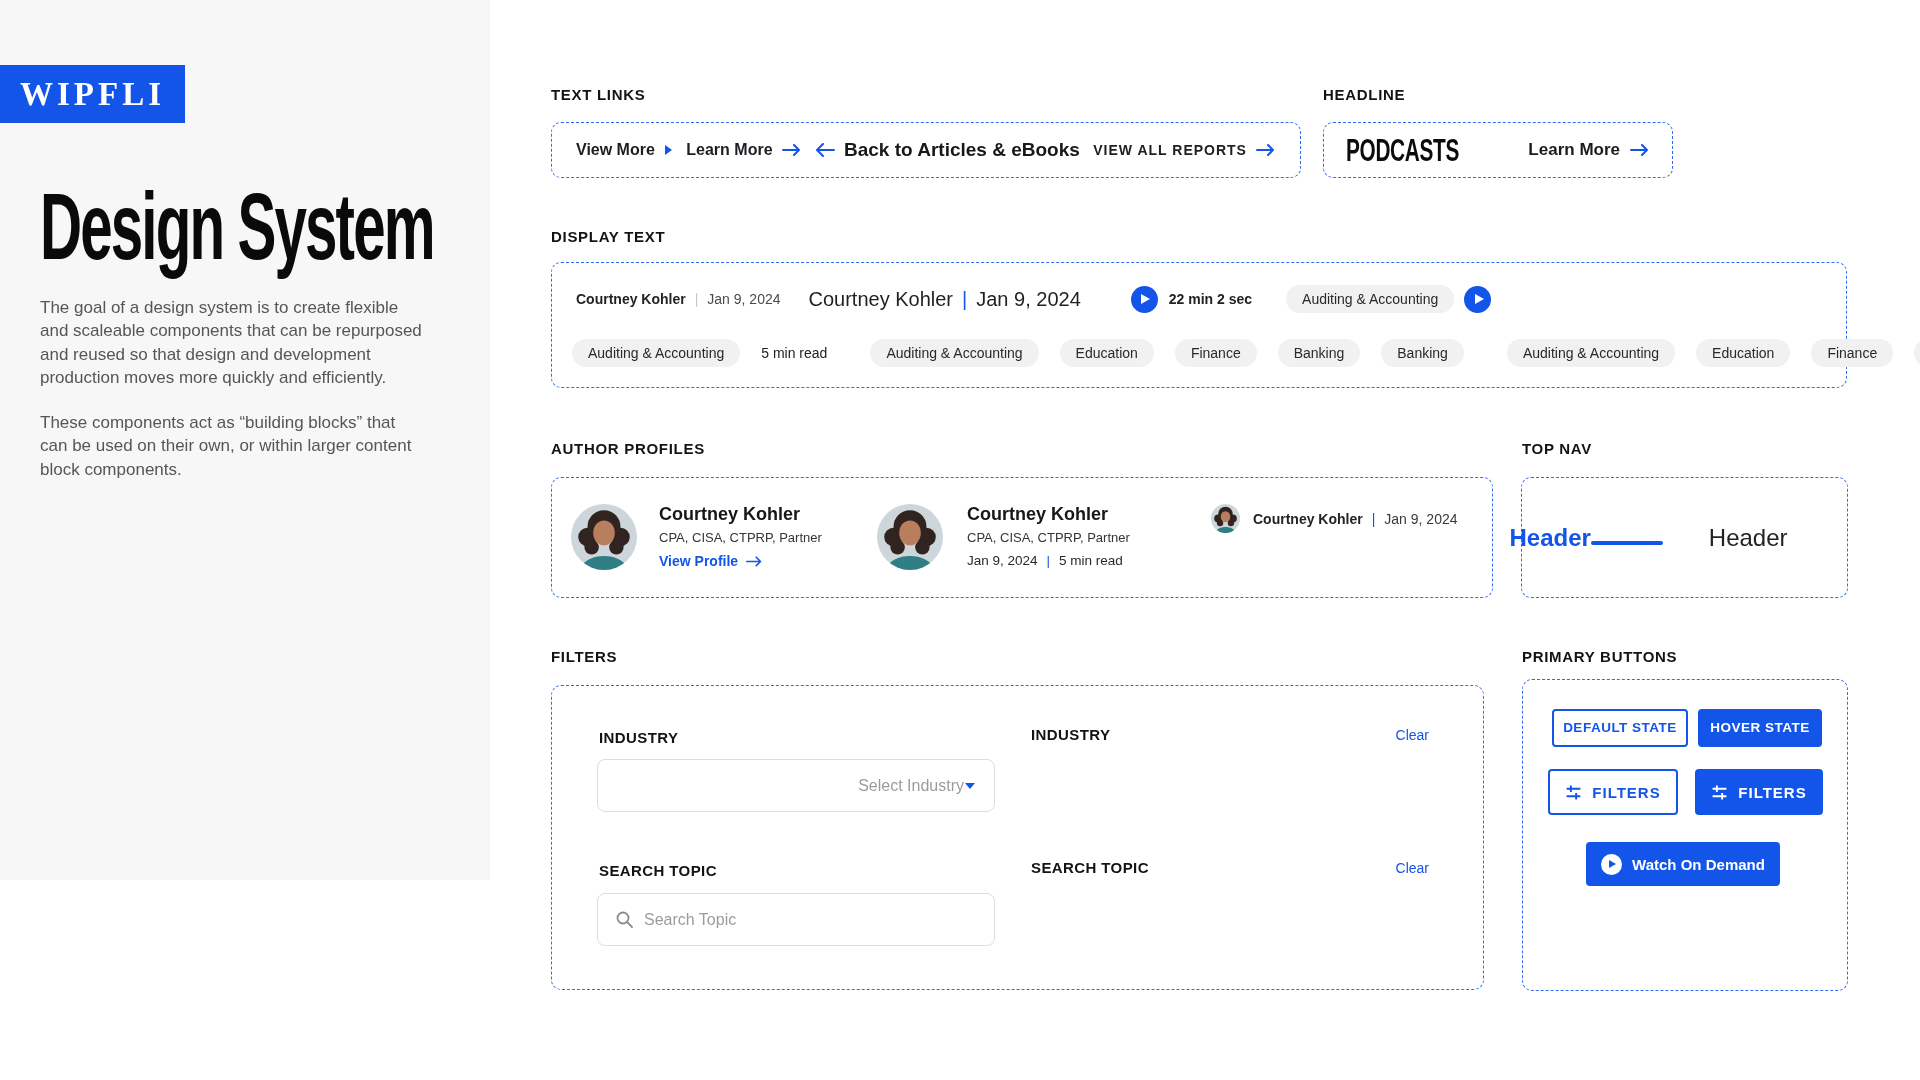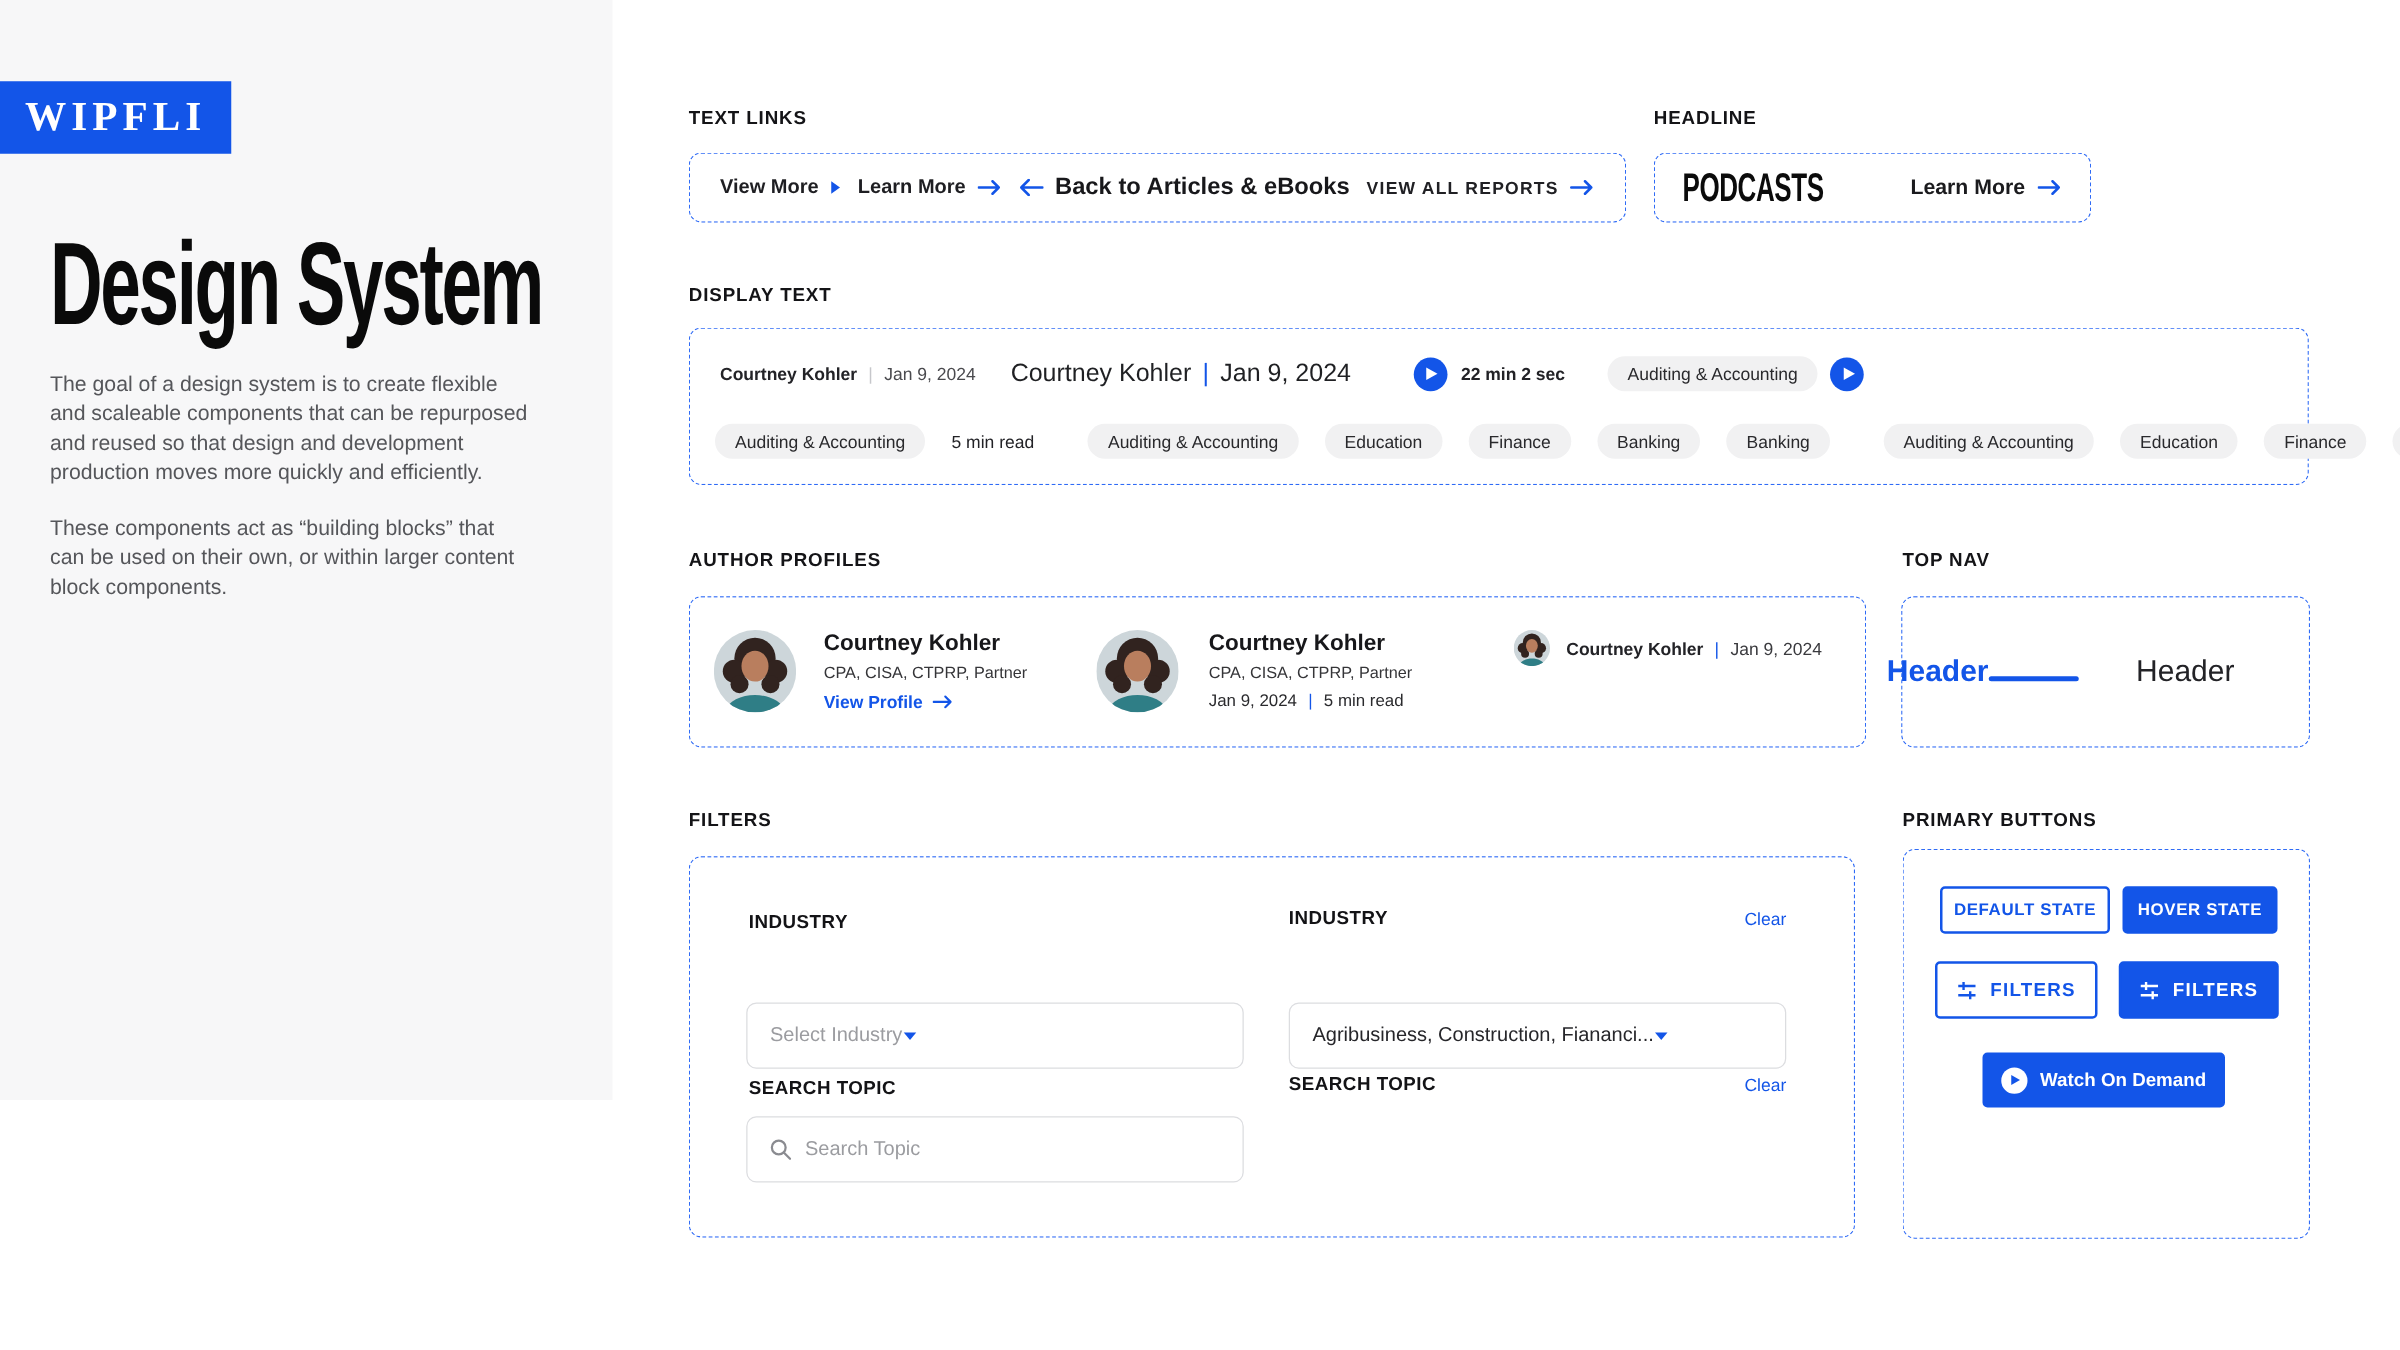--- a/index.html
+++ b/index.html
@@ -91,21 +91,21 @@
   .nav-bar.hidden{visibility:hidden;}
 
   
   .box-filters{left:551px;top:685px;width:933px;height:305px;padding-left:48px;}
   .f-label{position:absolute;font-size:15px;font-weight:700;letter-spacing:0.4px;color:#131316;line-height:1;}
   .f-head{position:absolute;width:398px;display:flex;justify-content:space-between;align-items:center;}
   .f-head .f-label2{font-size:15px;font-weight:700;letter-spacing:0.4px;color:#131316;line-height:1;}
   .clear-link{font-size:14px;font-weight:500;color:var(--accent);line-height:1;}
   .field{position:absolute;width:398px;height:53px;border:1px solid #DCDDE0;border-radius:8px;background:#fff;
         display:flex;align-items:center;padding:0 18px;font-size:16px;}
-  .select-field{justify-content:flex-start;margin-top:43px;}
+  .select-field{justify-content:flex-end;}
   .placeholder{color:#9B9CA0;}
   .value{color:#26262A;}
   .caret{color:var(--accent);display:inline-flex;flex:none;}
   .search-field{gap:11px;}
   .field-input{border:none;outline:none;flex:1;font-size:16px;font-family:"Liberation Sans",sans-serif;
         color:#26262A;background:transparent;}
   .field-input::placeholder{color:#9B9CA0;}
   .mag{display:inline-flex;flex:none;}
   .mag-gray{color:#8A8B90;}
   .mag-blue{color:var(--accent);}
@@ -320,28 +320,20 @@
         <svg width="12" height="8" viewBox="0 0 12 8">
             <path d="M1 1l5 6 5-6z" fill="currentColor"></path>
           </svg>
       </span>
     </div>
 
     <div class="f-head" style="left:479px;top:41px;">
       <span class="f-label2">INDUSTRY</span>
       <a class="clear-link">Clear</a>
     </div>
-    <div class="field select-field" style="left:479px;top:73px;">
-      <span class="value">Agribusiness, Construction, Fiananci...</span>
-      <span class="caret">
-        <svg width="12" height="8" viewBox="0 0 12 8">
-            <path d="M1 1l5 6 5-6z" fill="currentColor"></path>
-          </svg>
-      </span>
-    </div>
 
     <div class="f-label" style="left:47px;top:177px;">SEARCH TOPIC</div>
     <div class="field search-field" style="left:45px;top:207px;">
       <span class="mag mag-gray">
         <svg width="17" height="17" viewBox="0 0 17 17">
             <circle cx="7" cy="7" r="5.5" fill="none" stroke="currentColor" stroke-width="1.8"></circle>
             <path d="M11.2 11.2L16 16" stroke="currentColor" stroke-width="1.8" stroke-linecap="round"></path>
           </svg>
       </span>
       <input class="field-input" type="text" placeholder="Search Topic" style="">

